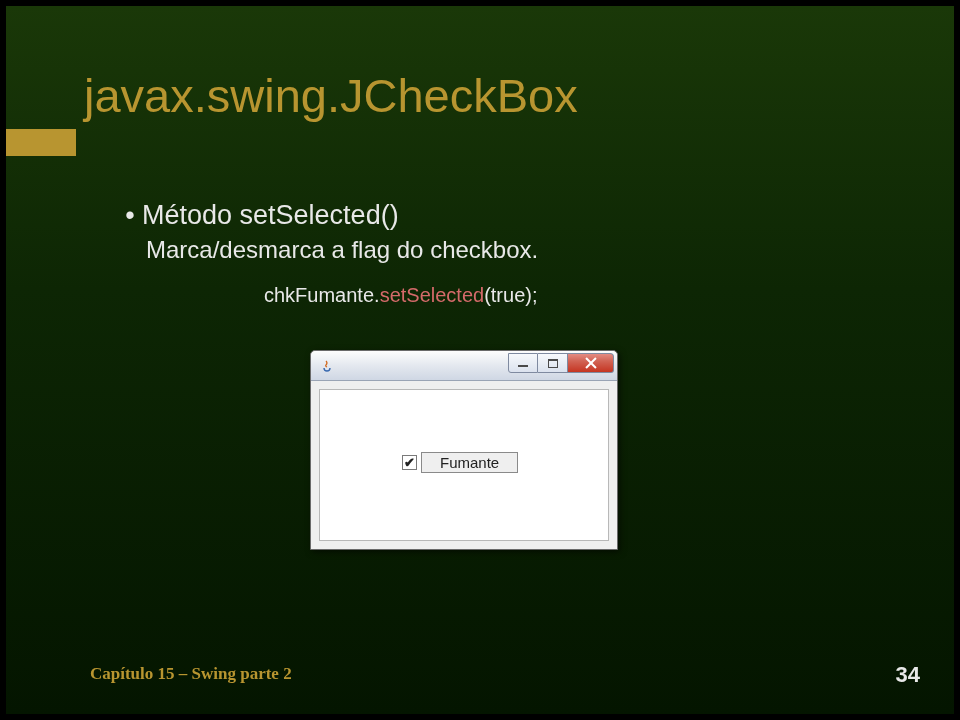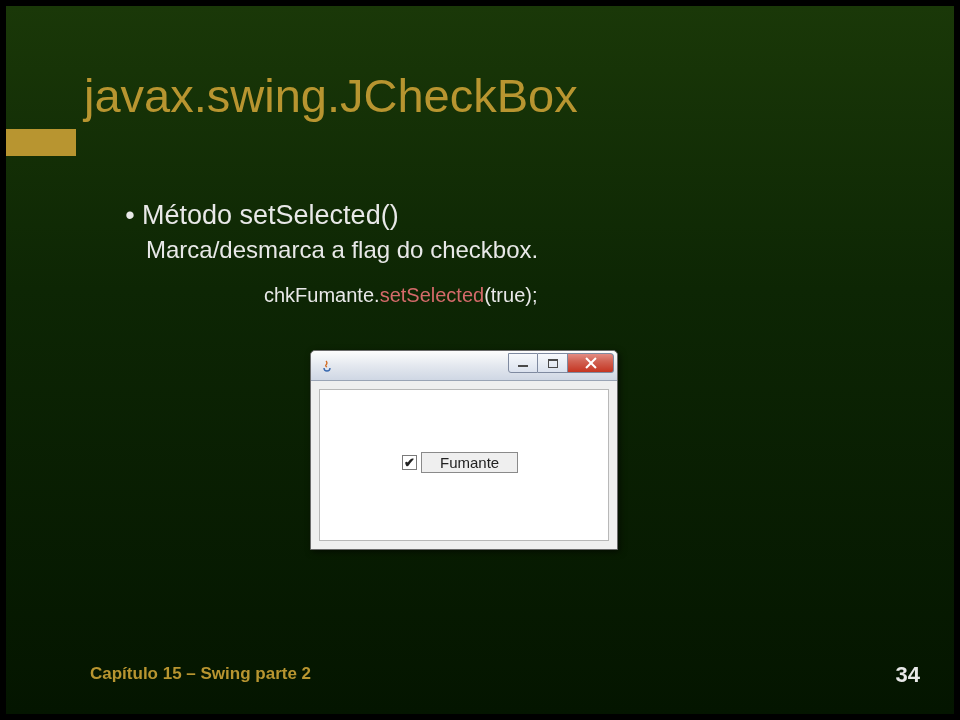--- a/index.html
+++ b/index.html
@@ -167,20 +167,21 @@
       font-size: 15px;
       color: #222;
     }
     .footer-left {
       position: absolute;
       bottom: 30px;
       left: 84px;
       color: #b89530;
       font-size: 17px;
       font-weight: bold;
+      font-family: Liberation Serif, serif;
     }
     .footer-right {
       position: absolute;
       bottom: 26px;
       right: 34px;
       color: #e8e8e8;
       font-size: 22px;
       font-weight: bold;
       margin-left: 14px;
     }

